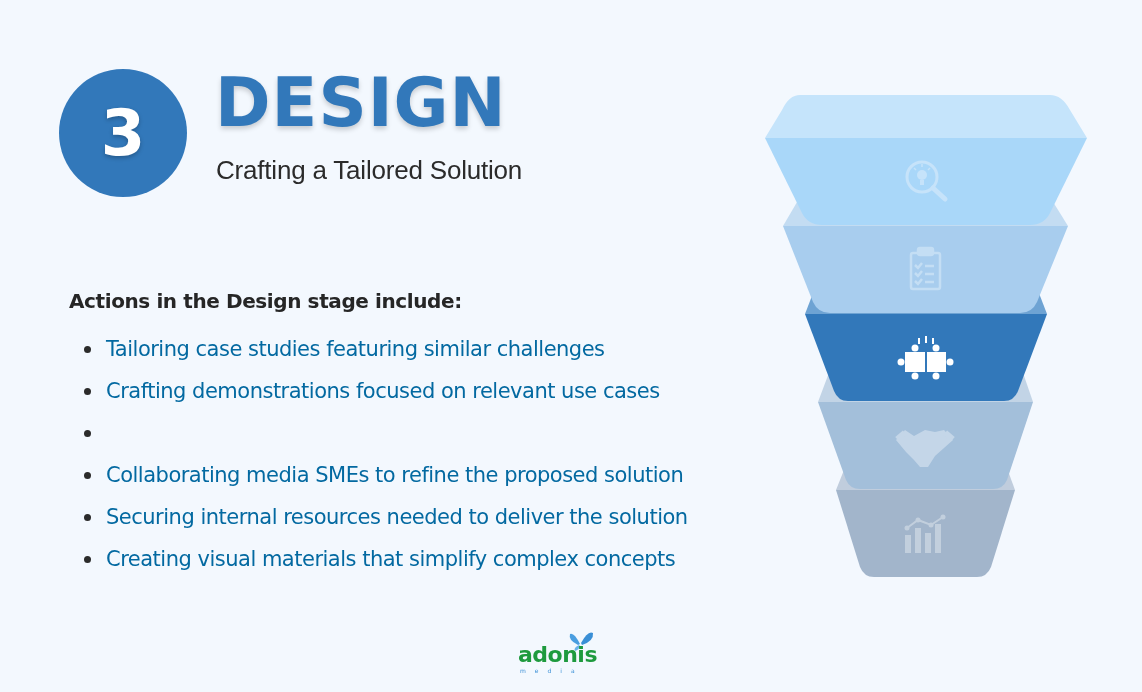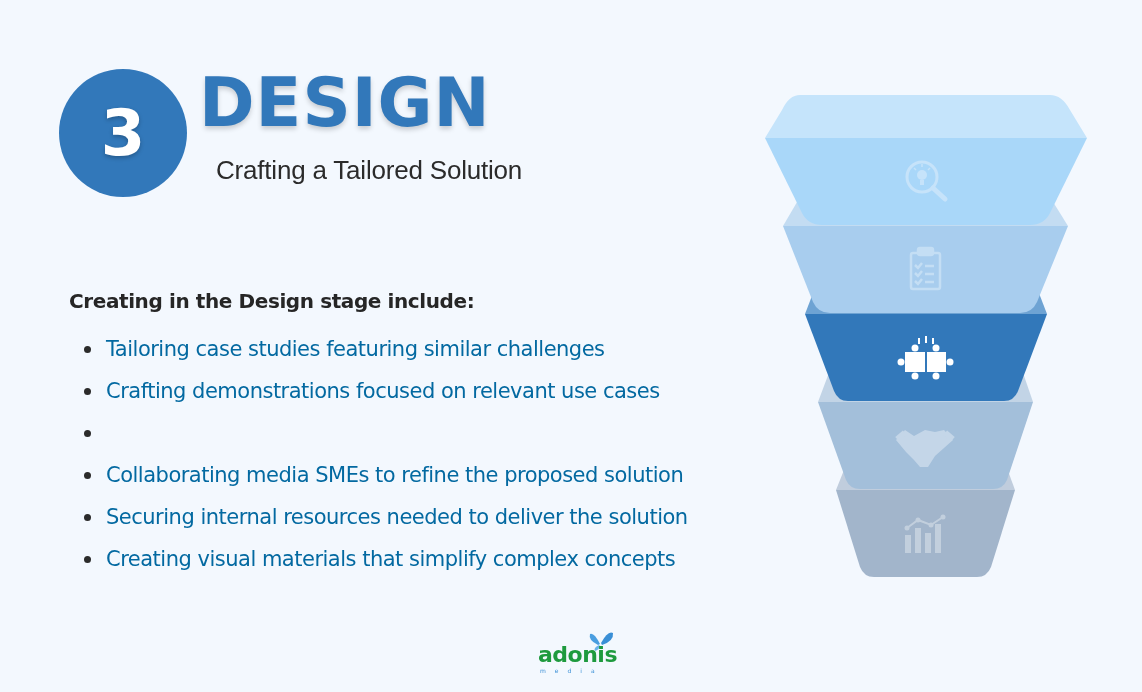--- a/index.html
+++ b/index.html
@@ -15,21 +15,21 @@
       background: #3278ba;
       display: flex; align-items: center; justify-content: center;
     }
     .step-number {
       color: #ffffff; font-weight: 700; font-size: 64px;
       font-family: "DejaVu Sans", sans-serif;
       text-shadow: 0 2px 4px rgba(0,0,0,0.25);
       line-height: 1;
     }
     .title {
-      position: absolute; left: 199px; top: 70px;
+      position: absolute; left: 215px; top: 70px;
       color: #3278ba; font-weight: 700; font-size: 67px;
       font-family: "DejaVu Sans", sans-serif;
       letter-spacing: 1px;
       text-shadow: 0 3px 5px rgba(0,0,0,0.18);
       line-height: 1;
     }
     .subtitle {
       position: absolute; left: 216px; top: 155px;
       color: #2b2b2b; font-size: 26px; line-height: 1.2;
       font-family: Liberation Sans, sans-serif;
@@ -56,21 +56,21 @@
     }
     .actions-list li .bullet {
       position: absolute; left: 0; top: 13px;
       width: 7px; height: 7px; border-radius: 50%;
       background: #2b2b2b;
     }
     .funnel {
       position: absolute; left: 0; top: 0;
     }
     .logo {
-      position: absolute; left: 536px; top: 630px;
+      position: absolute; left: 516px; top: 630px;
       width: 80px; height: 48px;
     }
     .logo-text {
       position: absolute; left: 2px; top: 14px;
       color: #1e9a3e; font-weight: 700; font-size: 22px;
       font-family: "DejaVu Sans", sans-serif;
       letter-spacing: -0.5px; line-height: 1;
     }
     .logo-sub {
       position: absolute; left: 4px; top: 38px;
@@ -84,21 +84,21 @@
   </style>
 </head>
 <body>
 
 <div class="step-circle">
   <span class="step-number">3</span>
 </div>
 <div class="title">DESIGN</div>
 <div class="subtitle">Crafting a Tailored Solution</div>
 
-<div class="actions-heading">Creating in the Design stage include:</div>
+<div class="actions-heading">Actions in the Design stage include:</div>
 <ul class="actions-list">
   <li><span class="bullet"></span><span>Tailoring case studies featuring similar challenges</span></li>
   <li><span class="bullet"></span><span>Crafting demonstrations focused on relevant use cases</span></li>
   <li><span class="bullet"></span></li>
   <li><span class="bullet"></span><span>Collaborating media SMEs to refine the proposed solution</span></li>
   <li><span class="bullet"></span><span>Securing internal resources needed to deliver the solution</span></li>
   <li><span class="bullet"></span><span>Creating visual materials that simplify complex concepts</span></li>
 </ul>
 
 <svg class="funnel" width="1142" height="692" viewBox="0 0 1142 692">

